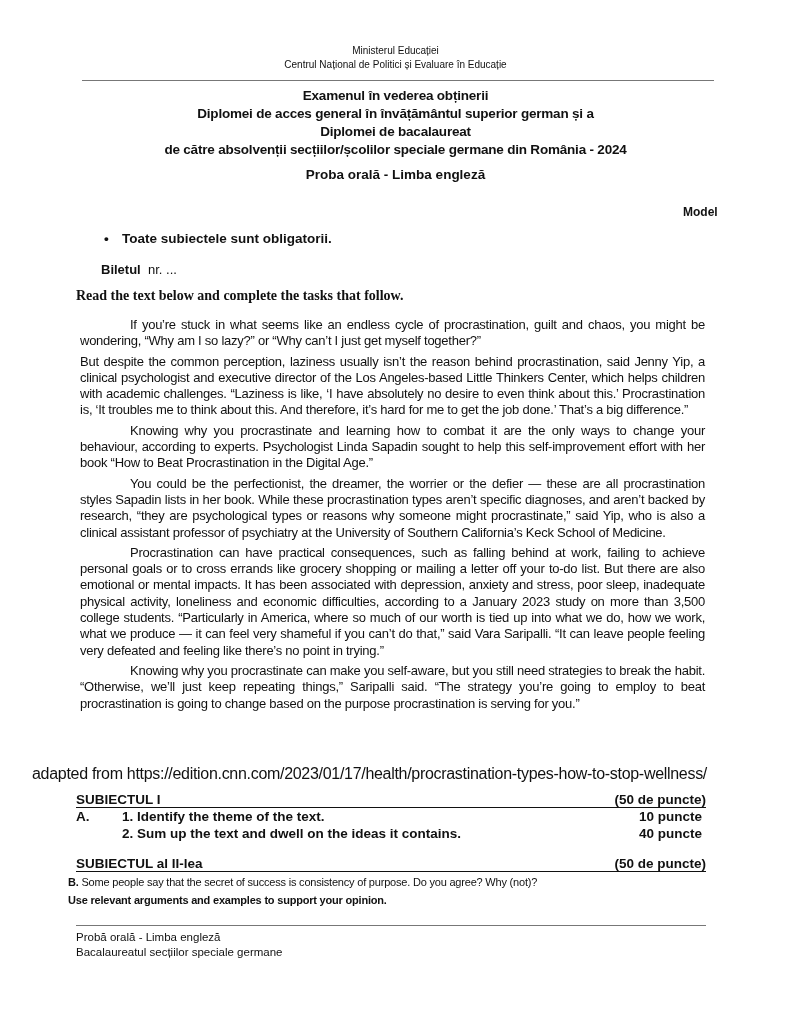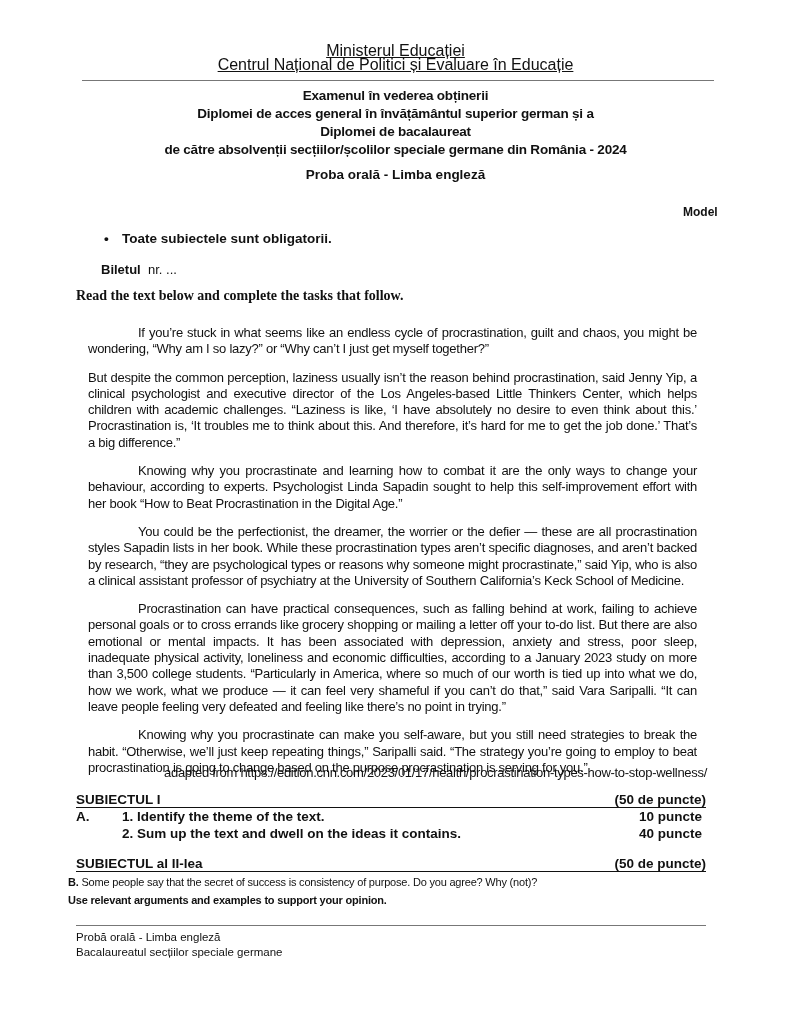--- a/index.html
+++ b/index.html
@@ -1,31 +1,31 @@
 <!DOCTYPE html>
 <html><head>
 <meta charset="utf-8">
 <style>
   html, body { margin: 0; padding: 0; background: #ffffff; }
   body { width: 791px; height: 1024px; position: relative; overflow: hidden; color: #111; }
   .page { position: absolute; left: 0; top: 0; width: 791px; height: 1024px; }
-  .ministry { position: absolute; top: 44px; left: 0; width: 791px; text-align: center; font-family: "Liberation Sans", sans-serif; font-size: 16px; line-height: 14px; text-decoration: underline; }
+  .ministry { position: absolute; top: 44px; left: 0; width: 791px; text-align: center; font-family: "Liberation Sans", sans-serif; font-size: 10px; line-height: 14px; }
   .rule-top { position: absolute; left: 82px; width: 632px; top: 80px; border-top: 1px solid #777; }
   .exam-title { position: absolute; top: 87px; left: 0; width: 791px; text-align: center; font-family: Liberation Sans, sans-serif; font-weight: bold; font-size: 13.5px; line-height: 18px; letter-spacing: -0.2px; }
   .probe { position: absolute; top: 167px; left: 0; width: 791px; text-align: center; font-family: "Liberation Sans", sans-serif; font-weight: bold; font-size: 13.5px; }
   .model { position: absolute; top: 205px; left: 683px; font-family: "Liberation Sans", sans-serif; font-weight: bold; font-size: 12px; }
   .bullet-line { position: absolute; top: 231px; left: 104px; font-family: "Liberation Sans", sans-serif; font-weight: bold; font-size: 13.5px; }
   .bullet-line .dot { display: inline-block; width: 18px; }
   .ticket { position: absolute; top: 262px; left: 76px; font-family: "Liberation Sans", sans-serif; font-weight: bold; font-size: 13px; padding-left: 25px; }
   .ticket .nr { font-weight: normal; }
   .instruction { position: absolute; top: 288px; left: 76px; font-family: Liberation Serif, serif; font-weight: bold; font-size: 14px; text-align: center; }
   .body-text { position: absolute; top: 313px; left: 76px; width: 633px; font-family: "Liberation Sans", sans-serif; font-size: 13px; line-height: 16.3px; text-align: justify; letter-spacing: -0.25px; }
-  .body-text p { margin: 12px; }
+  .body-text p { margin: 4px; }
   .body-text p.indent { text-indent: 50px; }
-  .source { position: absolute; top: 765px; right: 84px; font-family: "Liberation Sans", sans-serif; font-size: 13px; letter-spacing: -0.3px; }
+  .source { position: absolute; top: 765px; right: 84px; font-family: "Liberation Sans", sans-serif; font-size: 16px; letter-spacing: -0.3px; }
   .subject-head { position: absolute; left: 76px; width: 630px; font-family: "Liberation Sans", sans-serif; font-weight: bold; font-size: 13.5px; border-bottom: 1.5px solid #111; line-height: 15px; }
   .subject-head .pts { position: absolute; right: 0; top: 0; margin-left: 40px; }
   .s1 { top: 792px; }
   .s2 { top: 856px; }
   .task-row { position: absolute; left: 76px; width: 630px; font-family: "Liberation Sans", sans-serif; font-weight: bold; font-size: 13.5px; line-height: 18px; }
   .task-row .letter { position: absolute; left: 0; }
   .task-row .txt { position: absolute; left: 46px; }
   .task-row .pts { position: absolute; right: 4px; }
   .t1 { top: 808px; }
   .t2 { top: 825px; }

